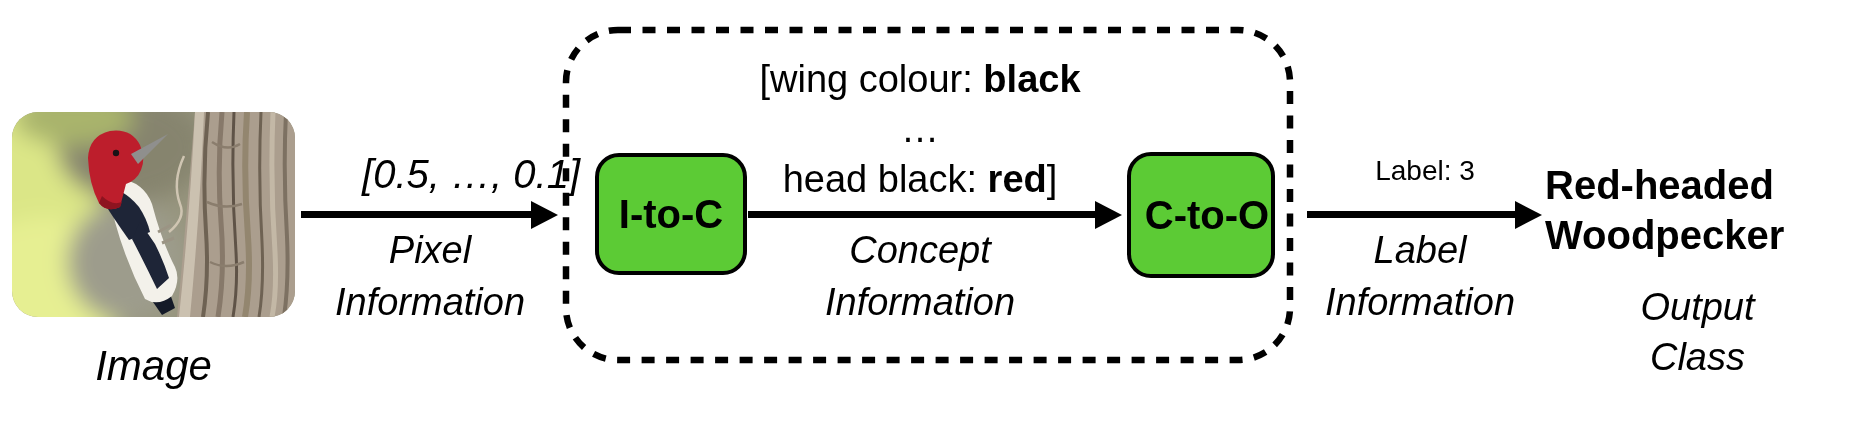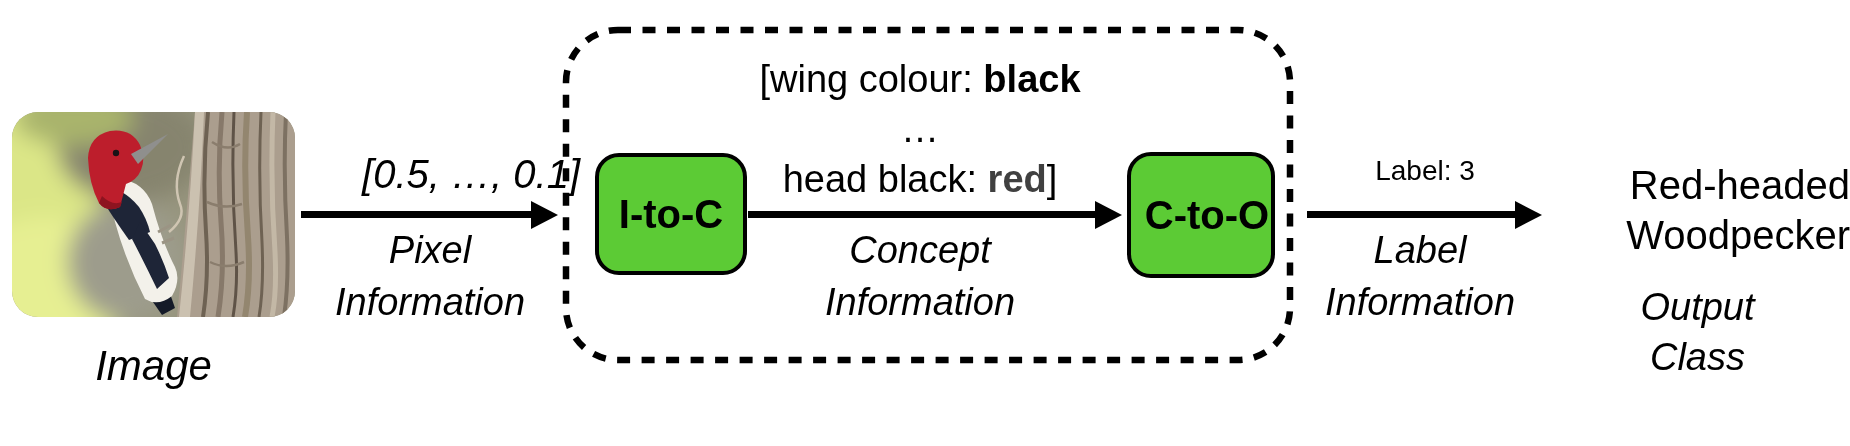--- a/index.html
+++ b/index.html
@@ -49,25 +49,25 @@
     font-weight:bold;font-size:40px;
     box-sizing:border-box;
   }
 
   
   .concept-text{
     left:690px;top:54px;width:460px;
     font-size:38px;line-height:50px;text-align:center;
   }
   .concept-text .b{font-weight:bold;margin-top:25px;}
-  .concept-text .red{font-weight:bold;color:#404040;}
+  .concept-text .red{font-weight:bold;color:#000000;}
 
   .output-class{
     left:1545px;top:160px;width:305px;
-    font-weight:normal;font-size:40px;line-height:50px;text-align:right;
+    font-weight:bold;font-size:40px;line-height:50px;text-align:left;
   }
   .output-caption{
     left:1545px;top:282px;width:305px;
     font-style:italic;font-size:38px;line-height:50px;text-align:center;
   }
   .label3{
     left:1275px;top:146px;width:300px;
     font-size:28px;line-height:50px;text-align:center;
   }
 </style>

